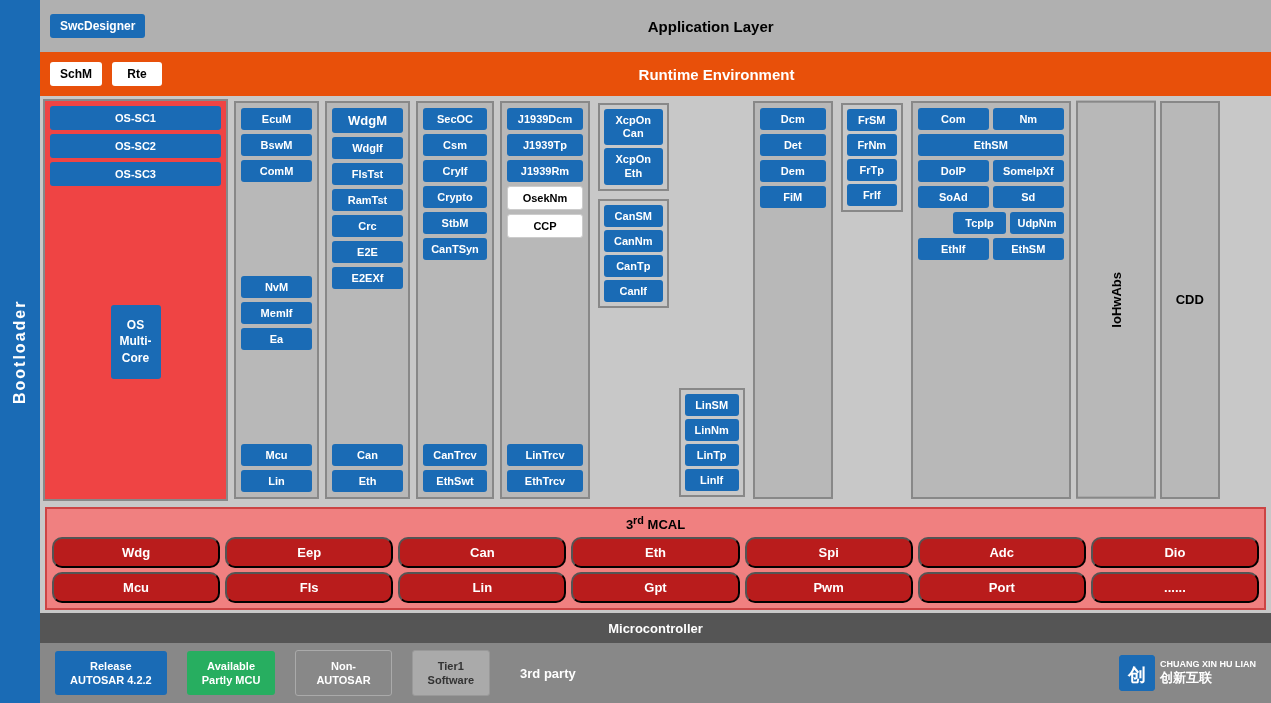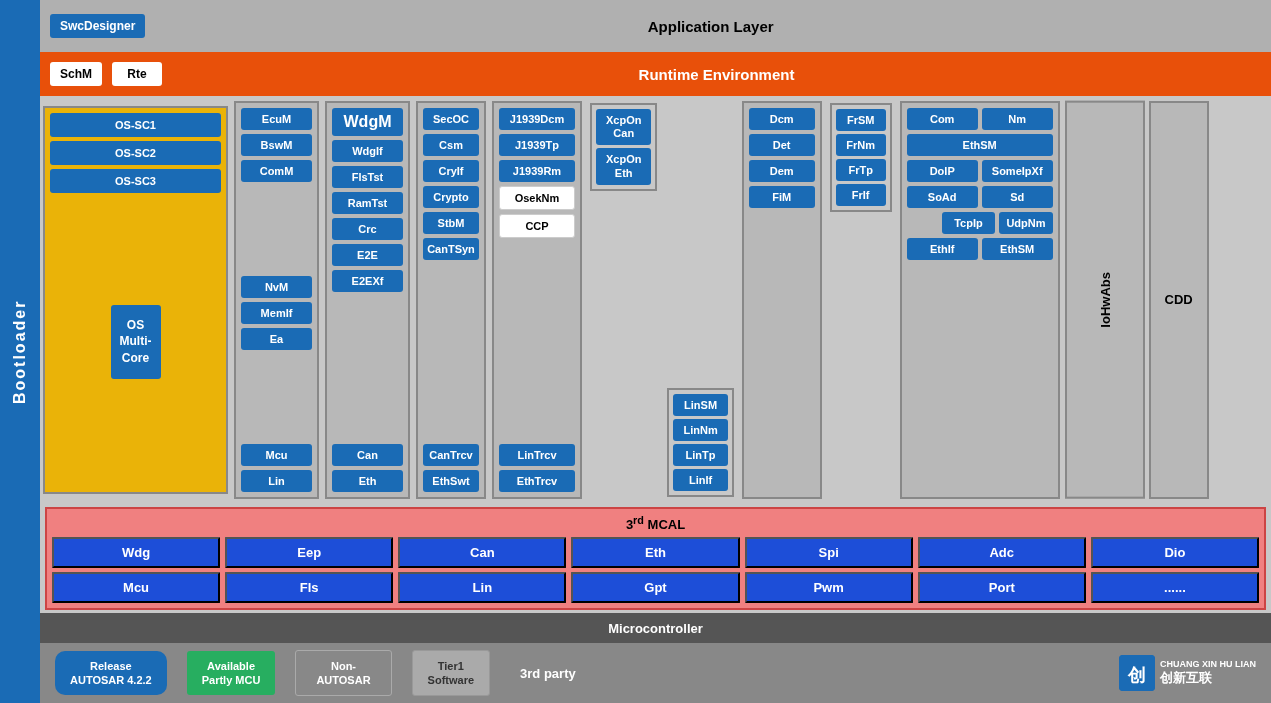--- a/index.html
+++ b/index.html
@@ -112,24 +112,24 @@
       font-size: 12px;
       display: inline-flex;
       align-items: center;
       justify-content: center;
       cursor: pointer;
       border: 1px solid #ccc;
     }
 
     
     .btn-dark {
-      background: #1d4ed8;
+      background: #b91c1c;
       color: white;
       padding: 6px 8px;
-      border-radius: 1px;
+      border-radius: 10px;
       font-weight: bold;
       font-size: 13px;
       display: flex;
       align-items: center;
       justify-content: center;
       cursor: pointer;
       text-align: center;
     }
 
     
@@ -155,21 +155,21 @@
       display: flex;
       align-items: center;
       gap: 20px;
       height: 60px;
     }
 
     .legend-item-blue {
       background: #1a6bb5;
       color: white;
       padding: 8px 15px;
-      border-radius: 10px;
+      border-radius: 3px;
       font-weight: bold;
       font-size: 11px;
       text-align: center;
       line-height: 1.3;
     }
 
     .legend-item-available {
       background: #27ae60;
       color: white;
       padding: 8px 15px;
@@ -242,23 +242,23 @@
     .diagram-area {
       display: flex;
       flex: 1;
       flex-direction: row;
       overflow: hidden;
     }
 
     .left-panel {
       width: 185px;
       border: 2px solid #888;
-      margin: 10px 3px;
+      margin: 3px 3px;
       padding: 5px;
-      background: #eab308;
+      background: #ef4444;
       display: flex;
       flex-direction: column;
       gap: 4px;
     }
 
     .col-group {
       border: 2px solid #888;
       margin: 5px 3px;
       padding: 5px;
       background: #b8b8b8;
@@ -382,33 +382,33 @@
         <div style="flex:1;"></div>
         <button class="btn-blue" style="font-size:11px;">NvM</button>
         <button class="btn-blue" style="font-size:11px;">MemIf</button>
         <button class="btn-blue" style="font-size:11px;">Ea</button>
         <div style="flex:1;"></div>
         <button class="btn-blue" style="font-size:11px;">Mcu</button>
         <button class="btn-blue" style="font-size:11px;">Lin</button>
       </div>
 
       <div class="col-group" style="width:85px;">
-        <button class="btn-blue" style="font-size:16px;">WdgM</button>
+        <button class="btn-blue" style="font-size:13px;">WdgM</button>
         <button class="btn-blue" style="font-size:11px;">WdgIf</button>
         <button class="btn-blue" style="font-size:11px;">FlsTst</button>
         <button class="btn-blue" style="font-size:11px;">RamTst</button>
         <button class="btn-blue" style="font-size:11px;">Crc</button>
         <button class="btn-blue" style="font-size:11px;">E2E</button>
         <button class="btn-blue" style="font-size:11px;">E2EXf</button>
         <div style="flex:1;"></div>
         <button class="btn-blue" style="font-size:11px;">Can</button>
         <button class="btn-blue" style="font-size:11px;">Eth</button>
       </div>
 
-      <div class="col-group" style="width:70px;justify-content:center;">
+      <div class="col-group" style="width:78px;justify-content:center;">
         <button class="btn-blue" style="font-size:11px;">SecOC</button>
         <button class="btn-blue" style="font-size:11px;">Csm</button>
         <button class="btn-blue" style="font-size:11px;">CryIf</button>
         <button class="btn-blue" style="font-size:11px;">Crypto</button>
         <button class="btn-blue" style="font-size:11px;">StbM</button>
         <button class="btn-blue" style="font-size:11px;">CanTSyn</button>
         <div style="flex:1;"></div>
         <button class="btn-blue" style="font-size:11px;">CanTrcv</button>
         <button class="btn-blue" style="font-size:11px;">EthSwt</button>
       </div>
@@ -424,20 +424,26 @@
         <button class="btn-blue" style="font-size:11px;">EthTrcv</button>
       </div>
 
       <div style="display:flex;flex-direction:column;margin:5px 3px;gap:4px;">
 
         <div class="xcp-group" style="display:flex;flex-direction:column;gap:3px;">
           <button class="btn-blue" style="font-size:11px;line-height:1.2;">XcpOn<br>Can</button>
           <button class="btn-blue" style="font-size:11px;line-height:1.2;">XcpOn<br>Eth</button>
         </div>
 
+        <div class="can-group">
+          <button class="btn-blue" style="font-size:11px;">CanSM</button>
+          <button class="btn-blue" style="font-size:11px;">CanNm</button>
+          <button class="btn-blue" style="font-size:11px;">CanTp</button>
+          <button class="btn-blue" style="font-size:11px;">CanIf</button>
+        </div>
       </div>
 
       <div style="display:flex;flex-direction:column;margin:5px 3px;">
         <div style="flex:1;"></div>
         <div class="lin-group">
           <button class="btn-blue" style="font-size:11px;">LinSM</button>
           <button class="btn-blue" style="font-size:11px;">LinNm</button>
           <button class="btn-blue" style="font-size:11px;">LinTp</button>
           <button class="btn-blue" style="font-size:11px;">LinIf</button>
         </div>

